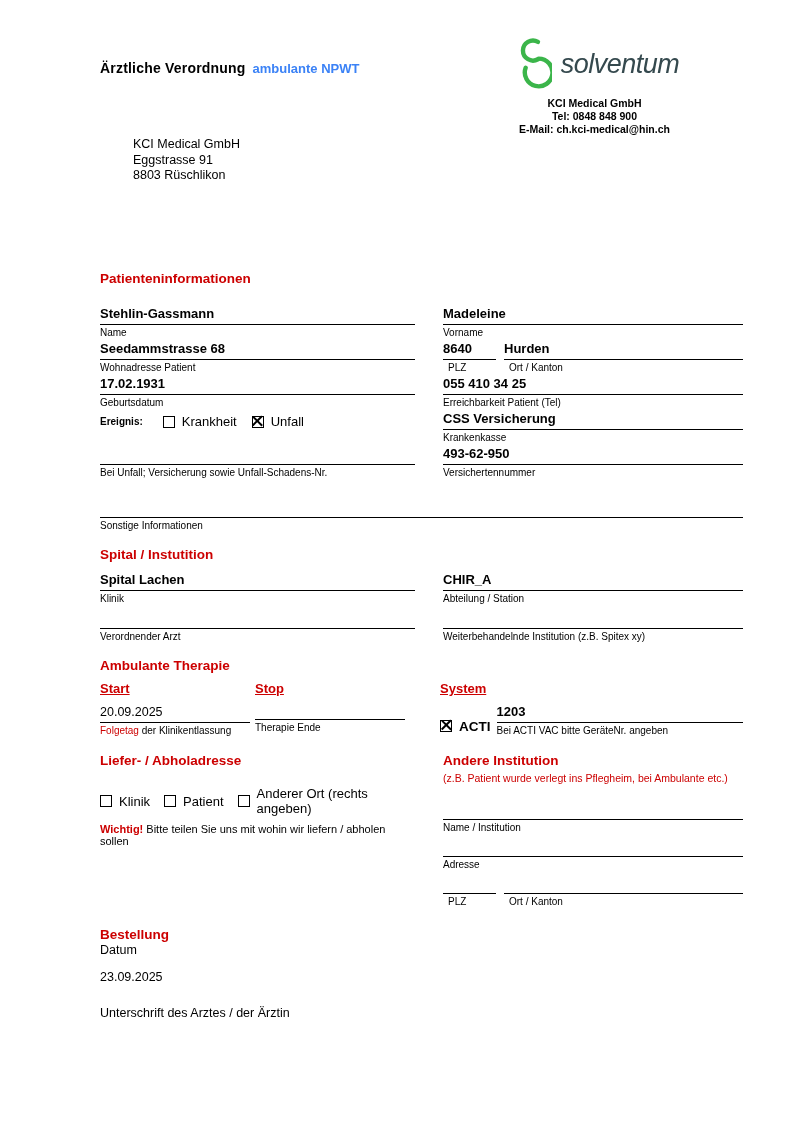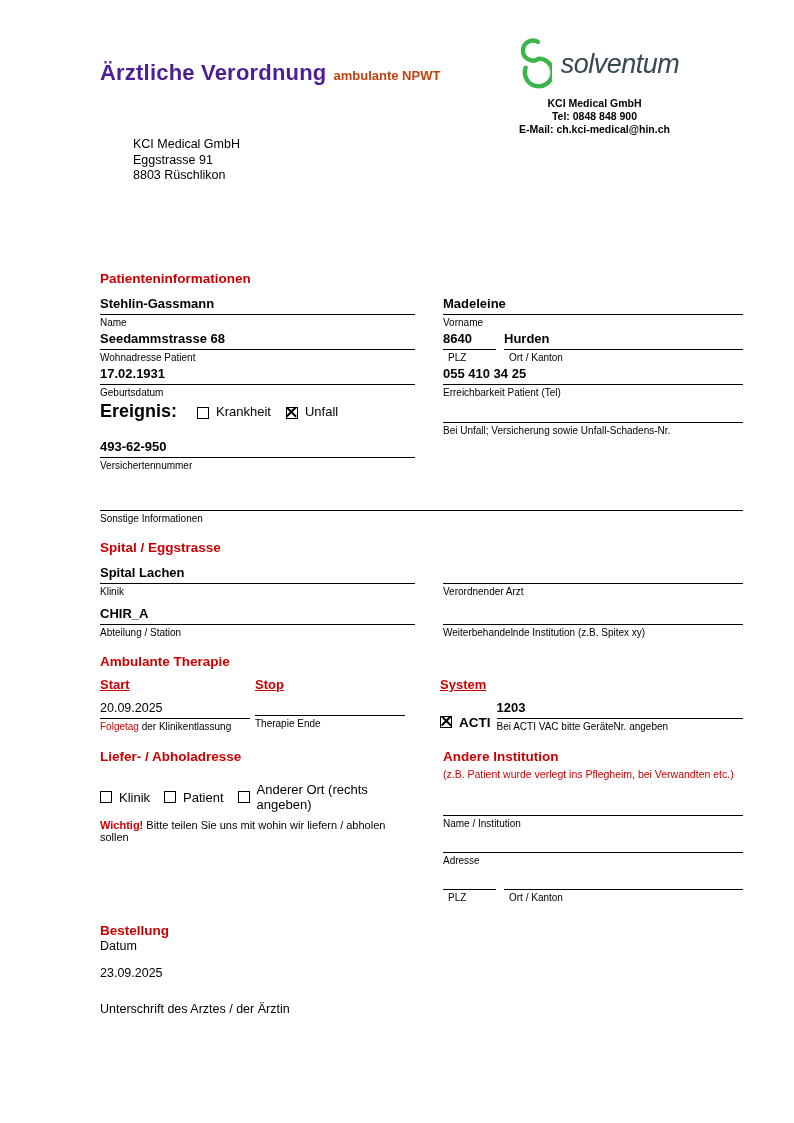--- a/index.html
+++ b/index.html
@@ -4,22 +4,22 @@
 <style>
   * { margin:0; padding:0; box-sizing:border-box; }
   html,body { background:#e8e8e8; }
   .page {
     position:relative; width:794px; height:1123px; margin:0 auto;
     background:#ffffff; font-family:"Liberation Sans", "DejaVu Sans", sans-serif;
     color:#000; overflow:hidden;
   }
   
   .title-row { position:absolute; left:100px; top:60px; display:flex; align-items:baseline; gap:7px; }
-  .title { font-size:22px; font-weight:bold; color:#4c1d95; letter-spacing:0.2px; }
-  .subtitle { font-size:13px; font-weight:bold; color:#c2410c; }
+  .title { font-size:14px; font-weight:bold; color:#000000; letter-spacing:0.2px; }
+  .subtitle { font-size:13px; font-weight:bold; color:#3b82f6; }
   .logo-block { position:absolute; left:502px; top:34px; width:185px; text-align:center; }
   .logo-row { display:flex; align-items:center; justify-content:center; gap:9px; }
   .logo-text { font-size:27px; color:#35494e; letter-spacing:-0.5px;font-style:italic; }
   .company-lines { margin-top:3px; font-size:10.5px; font-weight:bold; line-height:13px; }
   .sender { position:absolute; left:133px; top:137px; font-size:12.5px; line-height:15.5px; }
   
   .main { position:absolute; left:100px; top:271px; width:643px; }
   .section-title { font-size:13.5px; font-weight:bold; color:#cc0000; line-height:16px; }
   .two-col { display:grid; grid-template-columns:315px 300px; column-gap:28px; row-gap:3px; align-items:end; }
   .field .value { min-height:16px; font-size:13px; font-weight:bold; line-height:16px; border-bottom:1px solid #000; padding-bottom:2px; white-space:nowrap; }
@@ -27,22 +27,22 @@
   .field .label { font-size:10px; line-height:11px; margin-top:2px; min-height:11px; color:#000; }
   
   .checkbox { display:inline-block; width:12px; height:12px; border:1.5px solid #000; position:relative; flex:none; background:#fff; }
   .checkbox.checked::before, .checkbox.checked::after {
     content:""; position:absolute; left:-1.5px; top:3.4px; width:12.5px; height:2.4px; background:#000;
   }
   .checkbox.checked::before { transform:rotate(45deg); }
   .checkbox.checked::after  { transform:rotate(-45deg); }
   .cb-label { font-size:13px; margin-left:7px; }
   .ereignis { display:flex; align-items:center; padding-bottom:14px; }
-  .ereignis .lead { font-size:18px; font-weight:bold; margin-right:20px; }
-  .ereignis .cb-group { display:flex; align-items:flex-end; margin-right:15px; }
+  .ereignis .lead { font-size:10px; font-weight:bold; margin-right:20px; }
+  .ereignis .cb-group { display:flex; align-items:center; margin-right:15px; }
   
   .therapie-row { display:flex; }
   .tcol-start { width:150px; margin-right:5px; }
   .tcol-stop  { width:150px; margin-right:35px; }
   .tcol-system{ flex:1; }
   .tcol-h { font-size:13px; font-weight:bold; color:#cc0000; margin-bottom:7px; line-height:16px;text-decoration:underline; }
   .red-word { color:#cc0000; }
   .system-line { display:flex; align-items:flex-end; }
   .system-line .checkbox { margin-bottom:4px; }
   .system-line .acti { font-size:13.5px; font-weight:bold; margin:12px 6px 2px 7px; }
@@ -89,21 +89,21 @@
   </div>
 
   <div class="sender">
     <div>KCI Medical GmbH</div>
     <div>Eggstrasse 91</div>
     <div>8803 Rüschlikon</div>
   </div>
 
   <div class="main">
 
-    <div class="section-title" style="margin-bottom:9px;">Patienteninformationen</div>
+    <div class="section-title" style="margin-bottom:19px;">Patienteninformationen</div>
 
     <div class="two-col">
       <div class="field">
         <div class="value">Stehlin-Gassmann</div>
         <div class="label">Name</div>
       </div>
       <div class="field">
         <div class="value">Madeleine</div>
         <div class="label">Vorname</div>
       </div>
@@ -136,50 +136,54 @@
         <span class="lead">Ereignis:</span>
         <span class="cb-group">
           <span class="checkbox"></span>
           <span class="cb-label">Krankheit</span>
         </span>
         <span class="cb-group">
           <span class="checkbox checked"></span>
           <span class="cb-label">Unfall</span>
         </span>
       </div>
+      <div class="field">
+        <div class="value">CSS Versicherung</div>
+        <div class="label">Krankenkasse</div>
+      </div>
 
       <div class="field">
         <div class="value"></div>
         <div class="label">Bei Unfall; Versicherung sowie Unfall-Schadens-Nr.</div>
       </div>
       <div class="field">
         <div class="value">493-62-950</div>
         <div class="label">Versichertennummer</div>
       </div>
     </div>
 
     <div class="field" style="margin-top:24px;">
       <div class="value"></div>
       <div class="label">Sonstige Informationen</div>
     </div>
 
-    <div class="section-title mt-sec" style="margin-bottom:9px;">Spital / Eggstrasse</div>
+    <div class="section-title mt-sec" style="margin-bottom:9px;">Spital / Instutition</div>
 
     <div class="two-col" style="row-gap:9px;">
       <div class="field">
         <div class="value">Spital Lachen</div>
         <div class="label">Klinik</div>
       </div>
       <div class="field">
+        <div class="value">CHIR_A</div>
+        <div class="label">Abteilung / Station</div>
+      </div>
+      <div class="field">
         <div class="value"></div>
         <div class="label">Verordnender Arzt</div>
-      </div>
-      <div class="field">
-        <div class="value">CHIR_A</div>
-        <div class="label">Abteilung / Station</div>
       </div>
       <div class="field">
         <div class="value"></div>
         <div class="label">Weiterbehandelnde Institution (z.B. Spitex xy)</div>
       </div>
     </div>
 
     <div class="section-title mt-sec" style="margin-bottom:7px;">Ambulante Therapie</div>
 
     <div class="therapie-row">
@@ -225,21 +229,21 @@
           <span class="cb-group">
             <span class="checkbox"></span>
             <span class="cb-label">Anderer Ort (rechts angeben)</span>
           </span>
         </div>
         <div class="liefer-note"><span class="red-word" style="font-weight:bold;">Wichtig!</span><span> Bitte teilen Sie uns mit wohin wir liefern / abholen sollen</span></div>
       </div>
 
       <div>
         <div class="section-title">Andere Institution</div>
-        <div class="andere-sub">(z.B. Patient wurde verlegt ins Pflegheim, bei Verwandten etc.)</div>
+        <div class="andere-sub">(z.B. Patient wurde verlegt ins Pflegheim, bei Ambulante etc.)</div>
         <div class="field tall-field" style="margin-top:11px;">
           <div class="value"></div>
           <div class="label">Name / Institution</div>
         </div>
         <div class="field tall-field">
           <div class="value"></div>
           <div class="label">Adresse</div>
         </div>
         <div class="plz-row">
           <div class="field tall-field plz">

